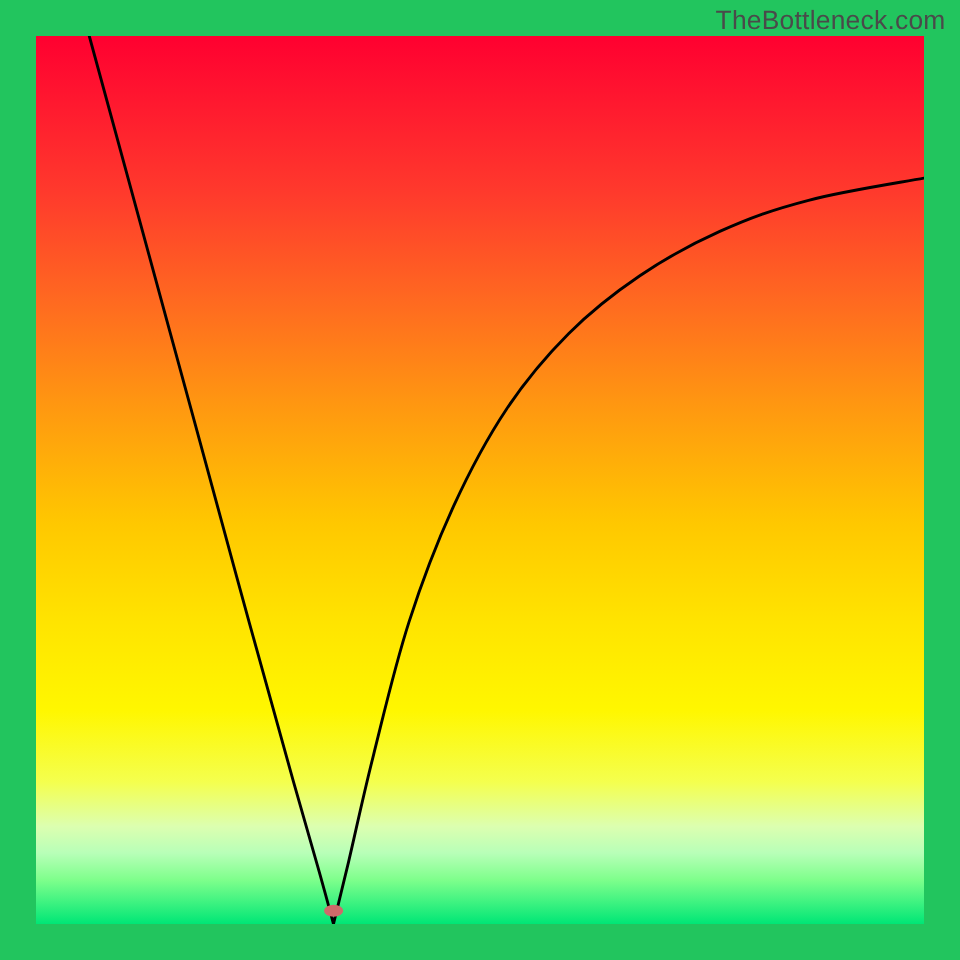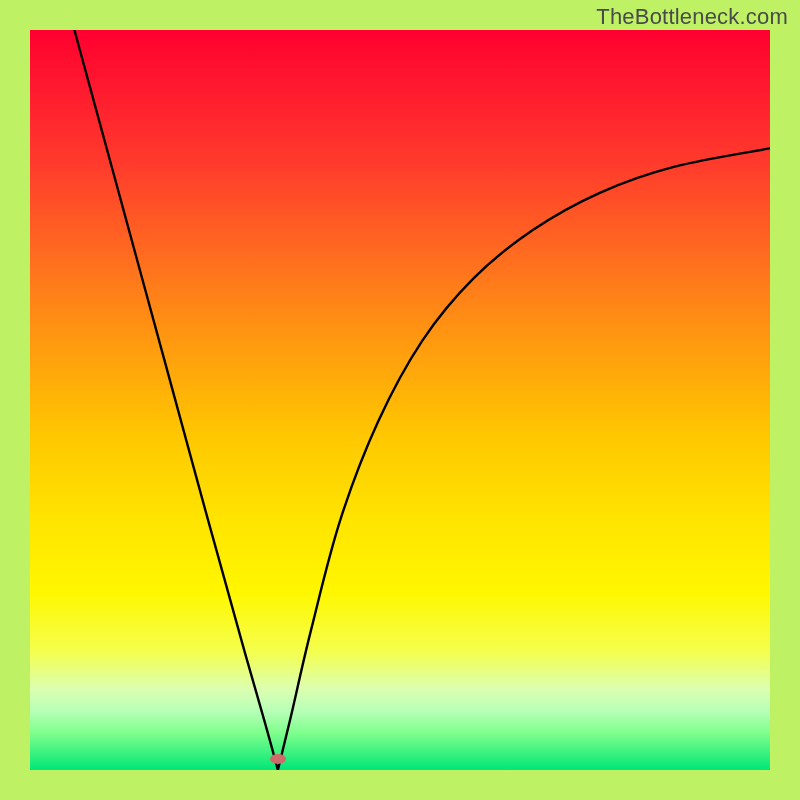--- a/index.html
+++ b/index.html
@@ -8,21 +8,21 @@
     width: 800px;
     height: 800px;
     background: #000;
     overflow: hidden;
     font-family: Arial, Helvetica, sans-serif;
   }
   .frame {
     position: relative;
     width: 800px;
     height: 800px;
-    background: #bef264;
+    background: #22c55e;
   }
   .watermark {
     position: absolute;
     top: 4px;
     right: 12px;
     color: #4a4a4a;
     font-size: 22px;
     font-weight: 500;
     letter-spacing: 0.2px;
     z-index: 3;

